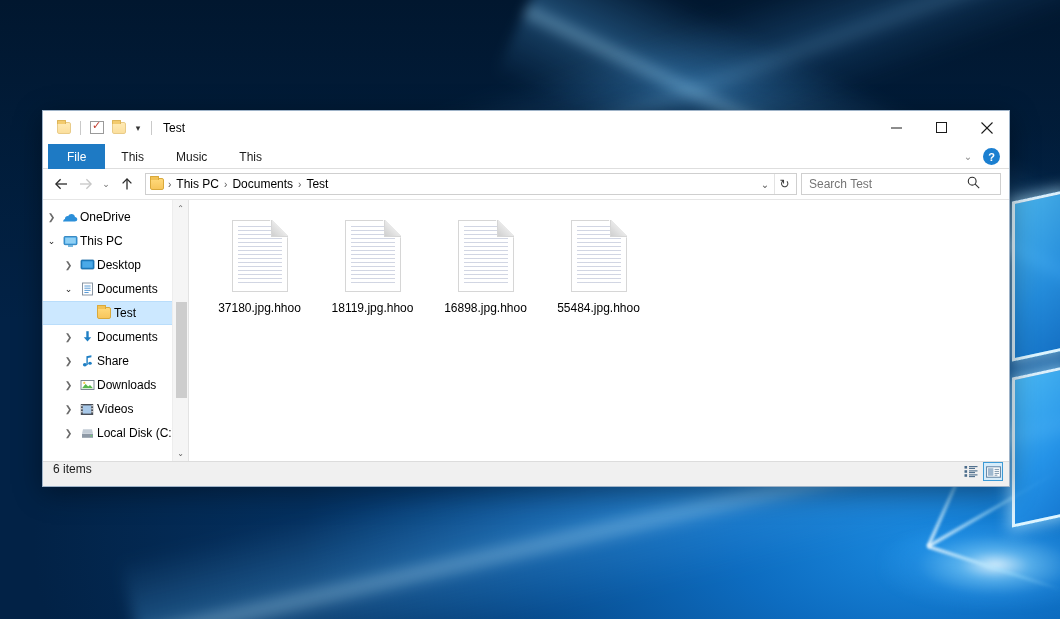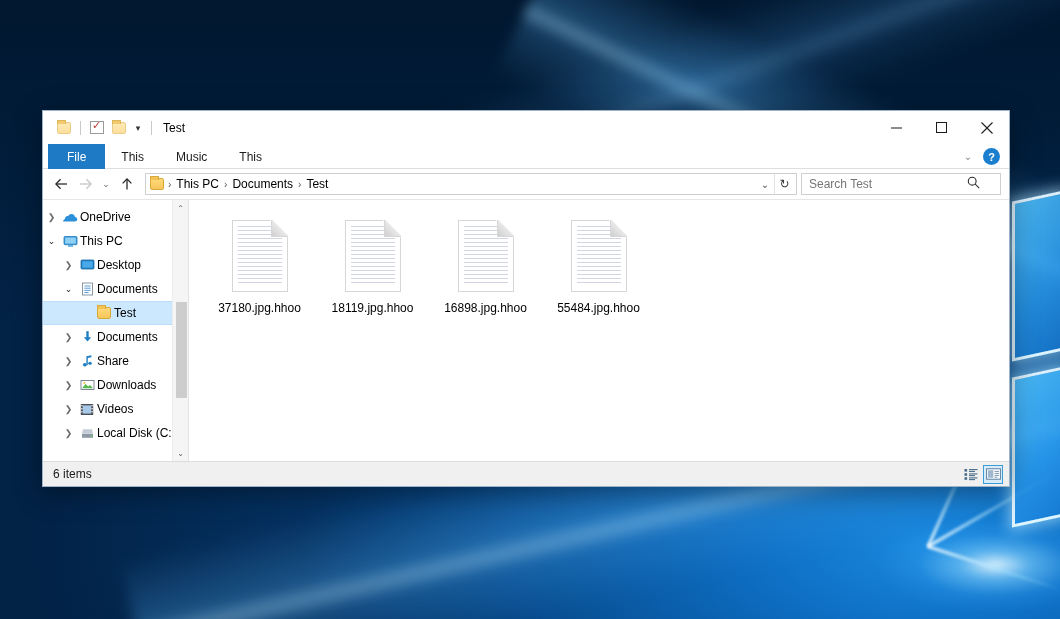--- a/index.html
+++ b/index.html
@@ -329,21 +329,21 @@
     margin-top: 9px;
     font-size: 12px; color: #000;
     text-align: center; white-space: nowrap;
   }
 
   
   .statusbar {
     height: 25px; flex: none;
     background: #f0f0f0;
     border-top: 1px solid #dcdcdc;
-    display: flex; align-items: center;
+    display: flex; align-items: flex-start;
     padding: 0 6px 0 10px;
     font-size: 12px; color: #1b1b1b;
   }
   .status-count { flex: 1 1 auto; }
   .view-btns { display: flex; align-items: center; gap: 2px; }
   .view-btn {
     width: 20px; height: 19px;
     display: flex; align-items: center; justify-content: center;
     border: 1px solid transparent;
   }

